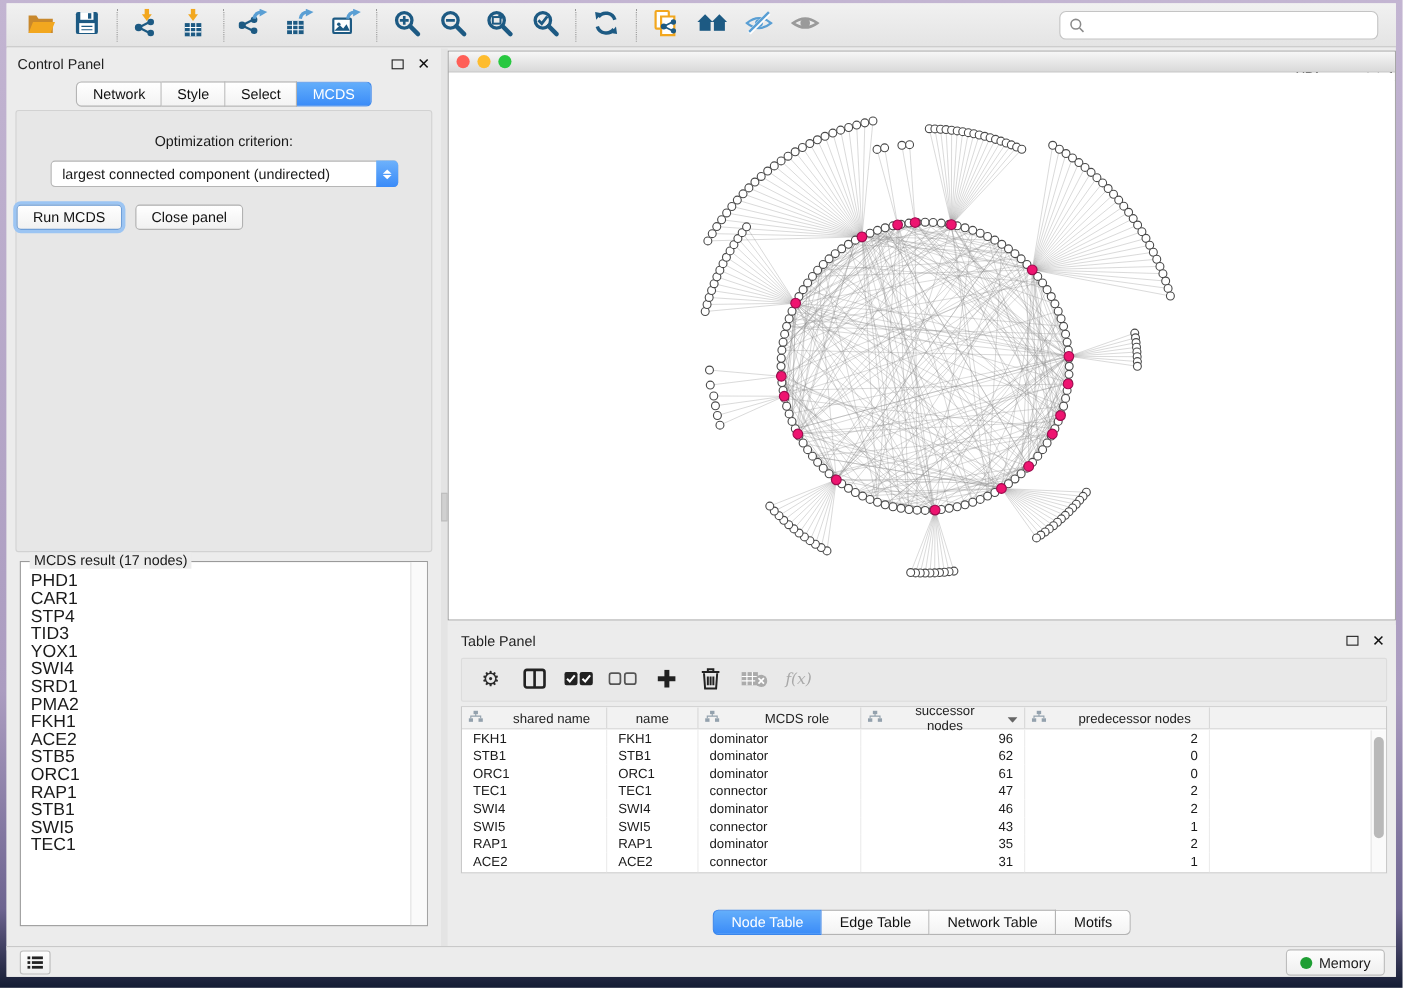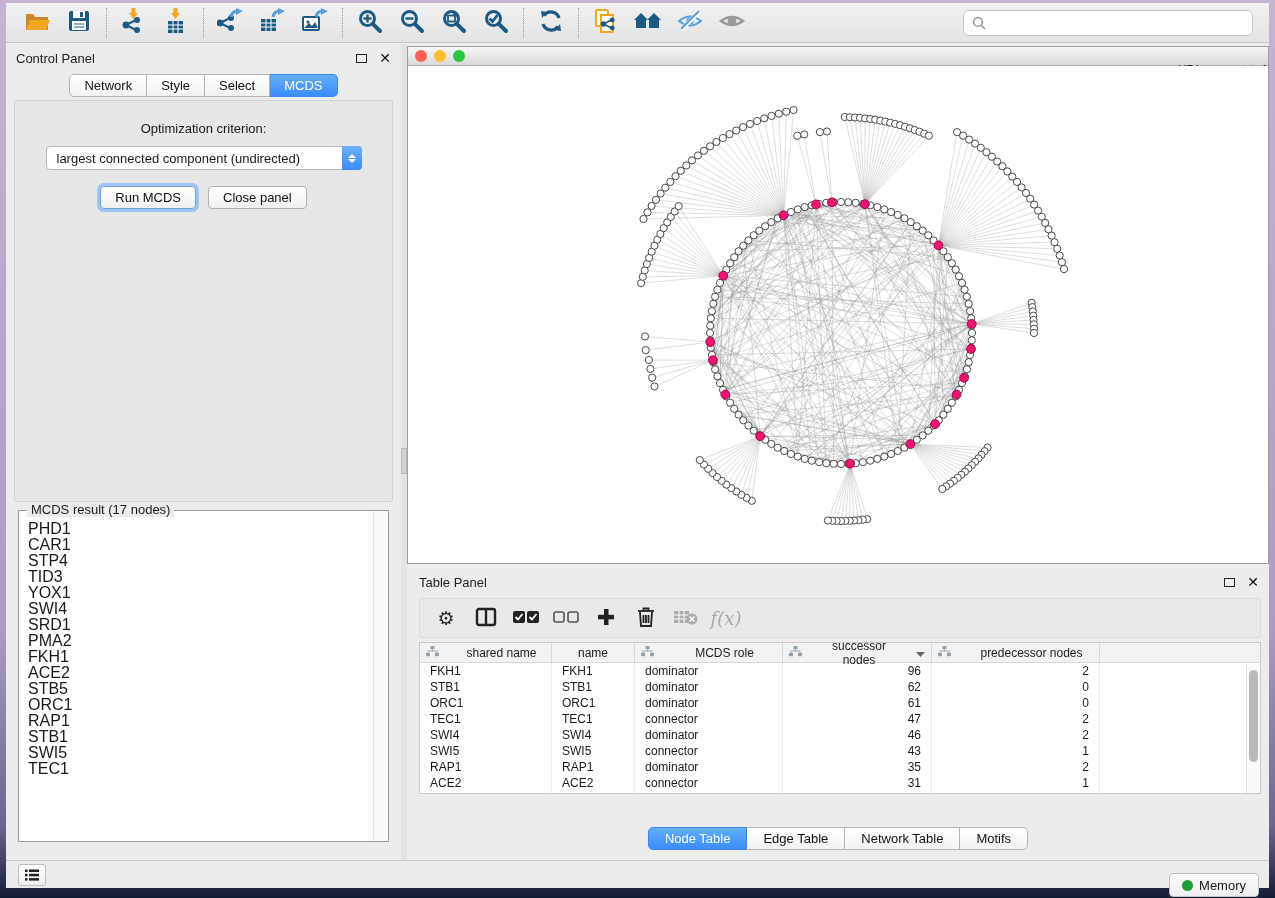--- a/index.html
+++ b/index.html
@@ -40,21 +40,21 @@
                 border:1px solid #d2d2d2; border-radius:3px; }
   .opt-label { text-align:center; margin-top:20px; font-size:13px; }
   .selectbox { margin:10px auto 0; width:316px; height:24px; background:#fff; border:1px solid #b6b6b6;
                border-radius:4px; display:flex; align-items:center; cursor:pointer; position:relative; }
   .selectbox .sel-text { flex:1; padding:0 10px; font-size:13px; white-space:nowrap; }
   .sel-stepper { width:20px; height:24px; margin-right:-1px; background:linear-gradient(#6db1fb,#3a8bf8); border-radius:0 4px 4px 0;
                  display:flex; flex-direction:column; align-items:center; justify-content:center; gap:1px; }
   .sel-stepper span { width:0; height:0; border-left:4px solid transparent; border-right:4px solid transparent; }
   .arr-up { border-bottom:4px solid #fff; }
   .arr-dn { border-top:4px solid #fff; }
-  .btn-row { display:flex; justify-content:center; gap:12px; margin-top:16px; }
+  .btn-row { display:flex; gap:12px; margin-top:16px; }
   .mac-btn { background:linear-gradient(#ffffff,#f1f1f1); border:1px solid #b2b2b2; border-radius:4px;
              padding:3px 14px; font-size:13px; cursor:pointer; font-family:inherit; color:#111; }
   .mac-btn.focus { box-shadow:0 0 0 3px #9cc5f3; border-color:#6f9fd8; }
 
   .fieldset { position:absolute; left:12px; right:12px; top:466px; bottom:22px; border:1px solid #9a9a9a; background:#fff; }
   .fieldset .legend { position:absolute; top:-9px; left:8px; background:#ececec; padding:0 4px; font-size:13px; }
   .mcds-list { position:absolute; left:1px; top:8px; bottom:1px; right:15px; overflow:hidden;
                font-size:16px; line-height:16px; padding:2px 0 0 8px; }
   .mcds-scroll { position:absolute; right:0; top:0; bottom:0; width:15px; background:#fafafa; border-left:1px solid #e2e2e2; }
 
@@ -71,40 +71,40 @@
   .net-title { position:absolute; left:0; right:0; text-align:right; font-size:12px; color:#222;margin-top:27px; }
   .net-canvas { position:absolute; left:0; top:19px; right:0; bottom:0; background:#fff; overflow:hidden; cursor:default; }
 
   
   .tpanel { position:absolute; left:0; right:0; top:524px; bottom:0; background:#ececec; }
   .tp-toolbar { position:absolute; left:12px; right:8px; top:30px; height:40px; background:#e9e9e9;
                 border:1px solid #dcdcdc; border-radius:2px; display:flex; align-items:center; padding:0 8px; gap:4px; }
   .tp-btn { width:36px; height:32px; display:flex; align-items:center; justify-content:center; cursor:pointer; }
   .tp-btn.disabled { cursor:default; }
   .gear-glyph { font-size:19px; color:#2b2b2b; font-family:"DejaVu Sans",sans-serif; }
-  .fx-glyph { font-family:"DejaVu Serif",serif; font-style:italic; font-size:18px; color:#a8a8a8; }
+  .fx-glyph { font-family:"DejaVu Serif",serif; font-style:italic; font-size:14px; color:#a8a8a8; }
 
   .ntable { position:absolute; left:12px; right:8px; top:74px; bottom:70px; background:#fff; border:1px solid #c9c9c9; overflow:hidden; }
   .thead { display:flex; height:20px; background:#f2f2f2; border-bottom:1px solid #d8d8d8; }
   .th { display:flex; align-items:center; gap:19px; padding:0 6px; font-size:12px; color:#222;
         border-right:1px solid #d8d8d8; cursor:pointer; }
   .trow { display:flex; height:16px; }
   .td { font-size:12px; padding:0 10px; border-right:1px solid #ececec; white-space:nowrap; overflow:hidden; display:flex; align-items:center; }
   .td.num { justify-content:flex-end; }
   .tbl-scroll { position:absolute; right:0; top:21px; bottom:0; width:14px; background:#fafafa; border-left:1px solid #e4e4e4; }
   .tbl-thumb { position:absolute; left:2px; top:6px; width:9px; height:92px; background:#b9b9b9; border-radius:5px; cursor:pointer; }
 
   .tp-tabs { position:absolute; left:0; right:0; bottom:14px; display:flex; justify-content:center; }
   .tp-tabs .seg { padding:3px 16px; }
 
   
   .statusbar { position:absolute; left:0; bottom:0; width:100%; height:28px; background:#ececec; border-top:1px solid #c9c9c9; }
   .sb-btn { position:absolute; left:12px; top:3px; width:28px; height:22px; background:linear-gradient(#fdfdfd,#efefef);
             border:1px solid #bdbdbd; border-radius:3px; display:flex; align-items:center; justify-content:center; cursor:pointer; }
-  .mem-btn { position:absolute; right:10px; top:12px; height:24px; background:linear-gradient(#fdfdfd,#efefef);
+  .mem-btn { position:absolute; right:10px; top:2px; height:24px; background:linear-gradient(#fdfdfd,#efefef);
              border:1px solid #bdbdbd; border-radius:4px; display:flex; align-items:center; gap:6px; padding:0 12px;
              font-size:13px; cursor:pointer; }
   .mem-dot { width:11px; height:11px; border-radius:50%; }
 </style>
 </head>
 <body>
 
 <div class="app">
 
   <div class="toolbar">

